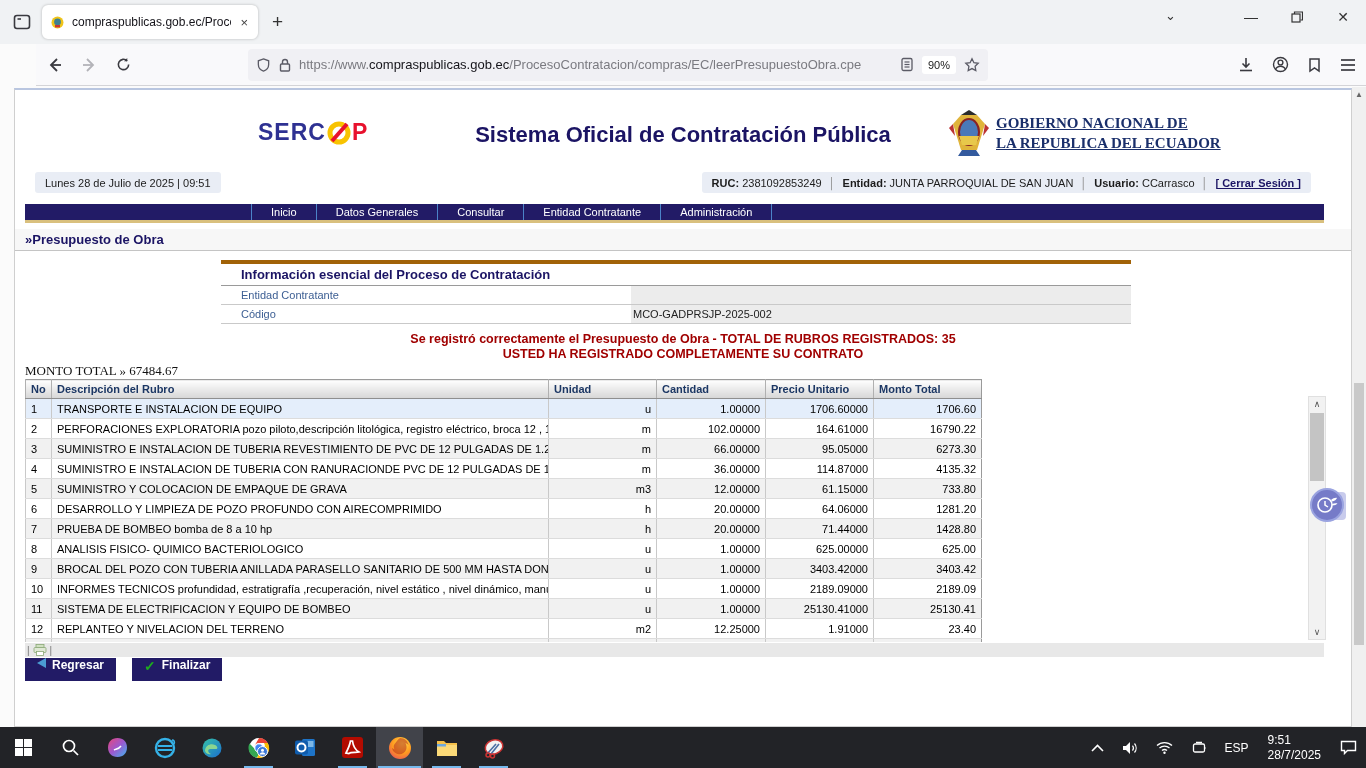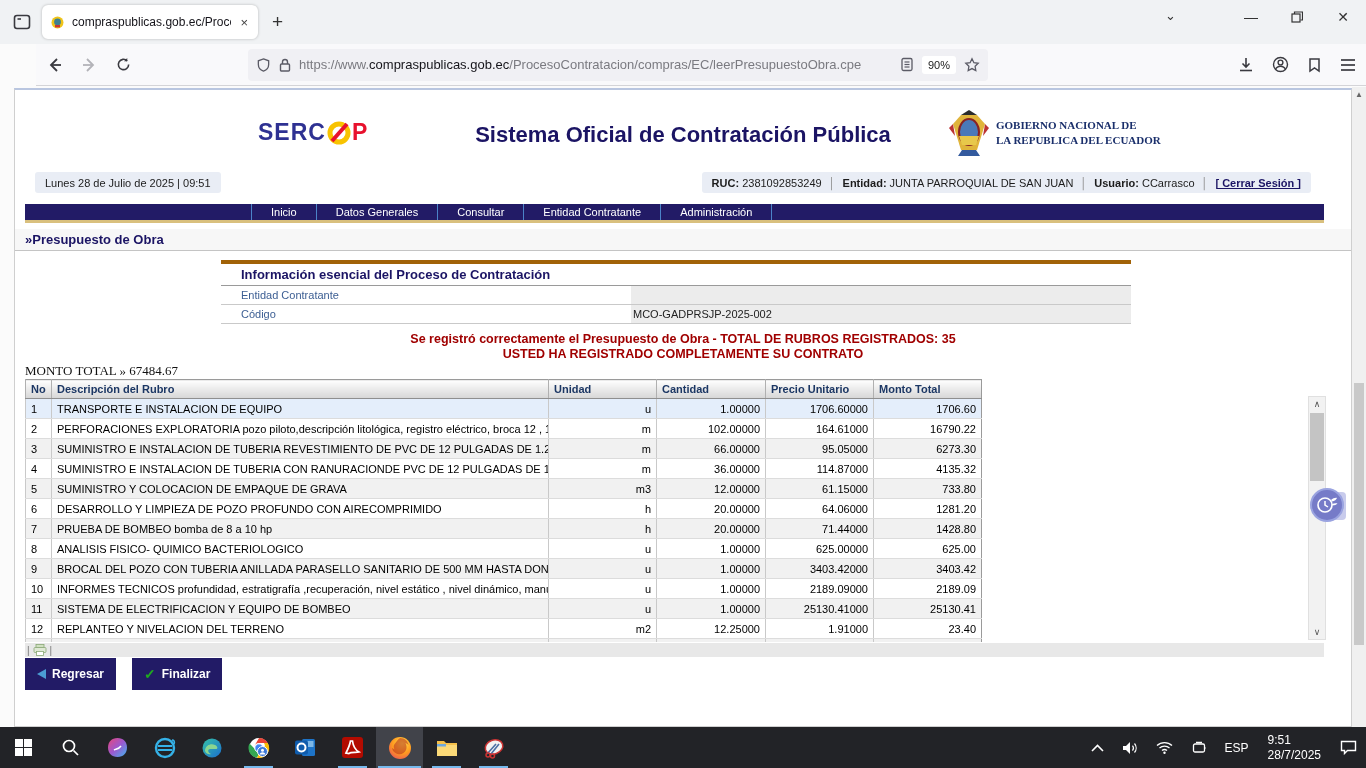--- a/index.html
+++ b/index.html
@@ -32,21 +32,21 @@
   .page-scrollbar .thumb { position:absolute; left:2px; right:2px; top:296px; height:262px; background:#c9c9c9; }
 
   .card { position:absolute; top:88px; left:14px; width:1338px; height:639px; background:#fff; border:1px solid #cfcfcf; border-top:2px solid #b9c6e0; overflow:hidden; }
 
   
   .sercop { position:absolute; left:243px; top:28px; font-size:23px; font-weight:bold; letter-spacing:1px; display:flex; align-items:center; }
   .sercop .blu { color:#2e3192; } .sercop .red { color:#e8112d; }
   .sercop svg { margin:0 -1px; }
   .page-title { position:absolute; left:0; right:0; top:32px; text-align:center; font-size:22px; font-weight:bold; color:#1b1464; }
   .govlogo { position:absolute; left:932px; top:18px; display:flex; align-items:center; gap:5px; }
-  .govlogo .txt { font-family:"Liberation Serif", serif; font-size:11px; font-weight:bold; color:#1a2f6b; line-height:1.35; }
+  .govlogo .txt { font-family:"Liberation Serif", serif; font-size:15px; font-weight:bold; color:#1a2f6b; line-height:1.35;text-decoration:underline; }
 
   .pill { position:absolute; top:82px; height:21px; background:#e9edf5; border-radius:3px; font-size:11px; color:#1c1c1c; display:flex; align-items:center; padding:0 10px; }
   .pill b { font-weight:bold; }
   .pill .sep { color:#8a8a8a; margin:0 7px; }
   .logout { color:#1b1464; font-weight:bold; text-decoration:underline; cursor:pointer; }
 
   .mainnav { position:absolute; left:10px; right:27px; top:114px; height:19px; background:#221b66; display:flex; padding-left:226px; border-bottom:3px solid #d9c07e; }
   .nav-item { color:#fff; font-size:11px; display:flex; align-items:center; padding:0 19px; border-right:1px solid #4b83c8; cursor:pointer; }
   .nav-item:first-child { border-left:1px solid #4b83c8; }
 
@@ -71,21 +71,21 @@
   tr.odd td { background:#f1f1f1; }
 
   .inner-scroll { position:absolute; left:1293px; top:306px; width:18px; height:244px; background:#f2f2f2; border:1px solid #e0e0e0; }
   .inner-scroll .btn { height:14px; display:flex; align-items:center; justify-content:center; font-size:9px; color:#555; }
   .inner-scroll .btn.dn { position:absolute; bottom:0; left:0; right:0; }
   .inner-scroll .thumb { position:absolute; left:1px; right:1px; top:16px; height:68px; background:#c4c4c4; }
 
   .printer-strip { position:absolute; left:10px; top:553px; right:27px; height:14px; background:#e8e8e8; display:flex; align-items:center; font-size:10px; color:#777; gap:3px; padding-left:2px; }
 
   .btns { position:absolute; left:10px; top:568px; display:flex; gap:16px; }
-  .btn-navy { background:#221b66; color:#fff; font-size:12px; font-weight:bold; height:23px; display:flex; align-items:center; gap:6px; padding:16px 12px; cursor:pointer; }
+  .btn-navy { background:#221b66; color:#fff; font-size:12px; font-weight:bold; height:23px; display:flex; align-items:flex-start; gap:6px; padding:0 12px; cursor:pointer; }
   .arrow-left { width:0; height:0; border-top:5px solid transparent; border-bottom:5px solid transparent; border-right:9px solid #4b9cd3; }
   .check { color:#1faa1f; font-size:14px; font-weight:bold; }
 
   .footer { position:absolute; left:10px; right:27px; top:593px; height:17px; background:#221b66; color:#fff; font-size:11px; letter-spacing:.5px; display:flex; align-items:center; justify-content:center; }
 
   .float-badge { position:absolute; left:1310px; top:488px; width:36px; height:36px; z-index:40; }
   .float-badge .tail { position:absolute; left:16px; top:4px; width:20px; height:28px; background:#9aa0dd; opacity:.55; border-radius:4px; }
   .float-badge .circ { position:absolute; width:34px; height:34px; border-radius:50%; background:#767bc8; border:2px solid #9aa3e0; display:flex; align-items:center; justify-content:center; }
 
   

